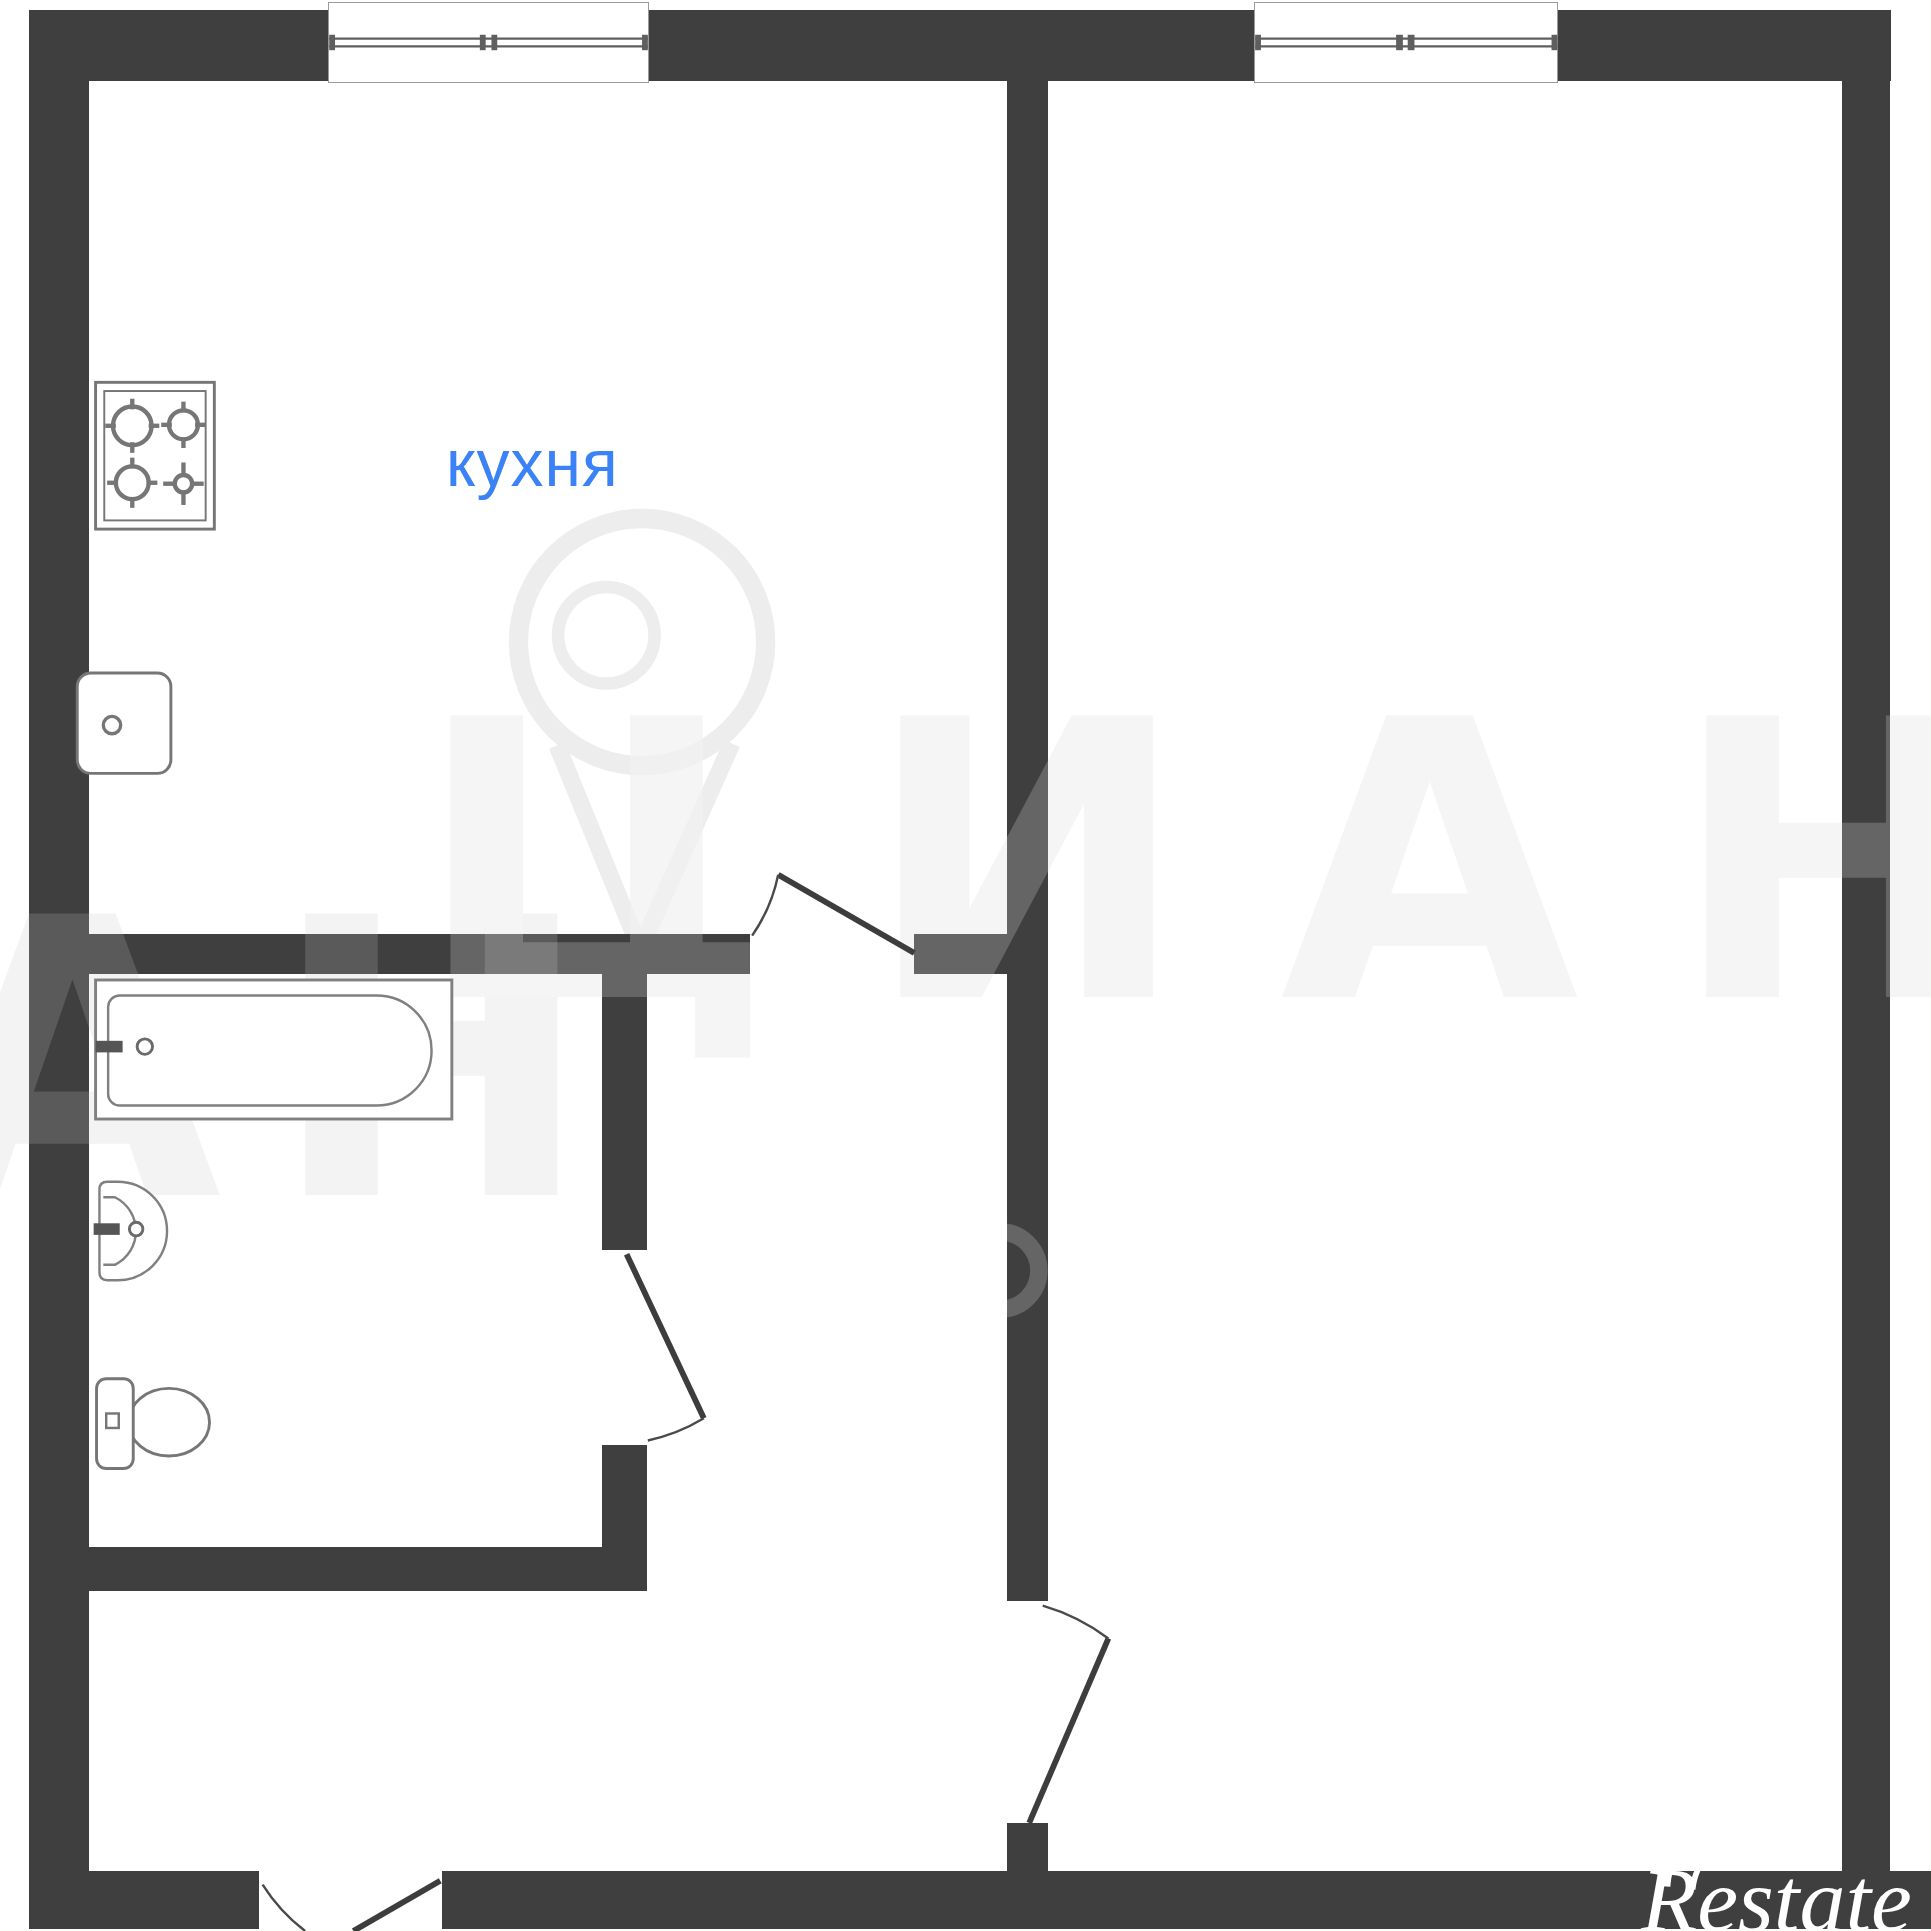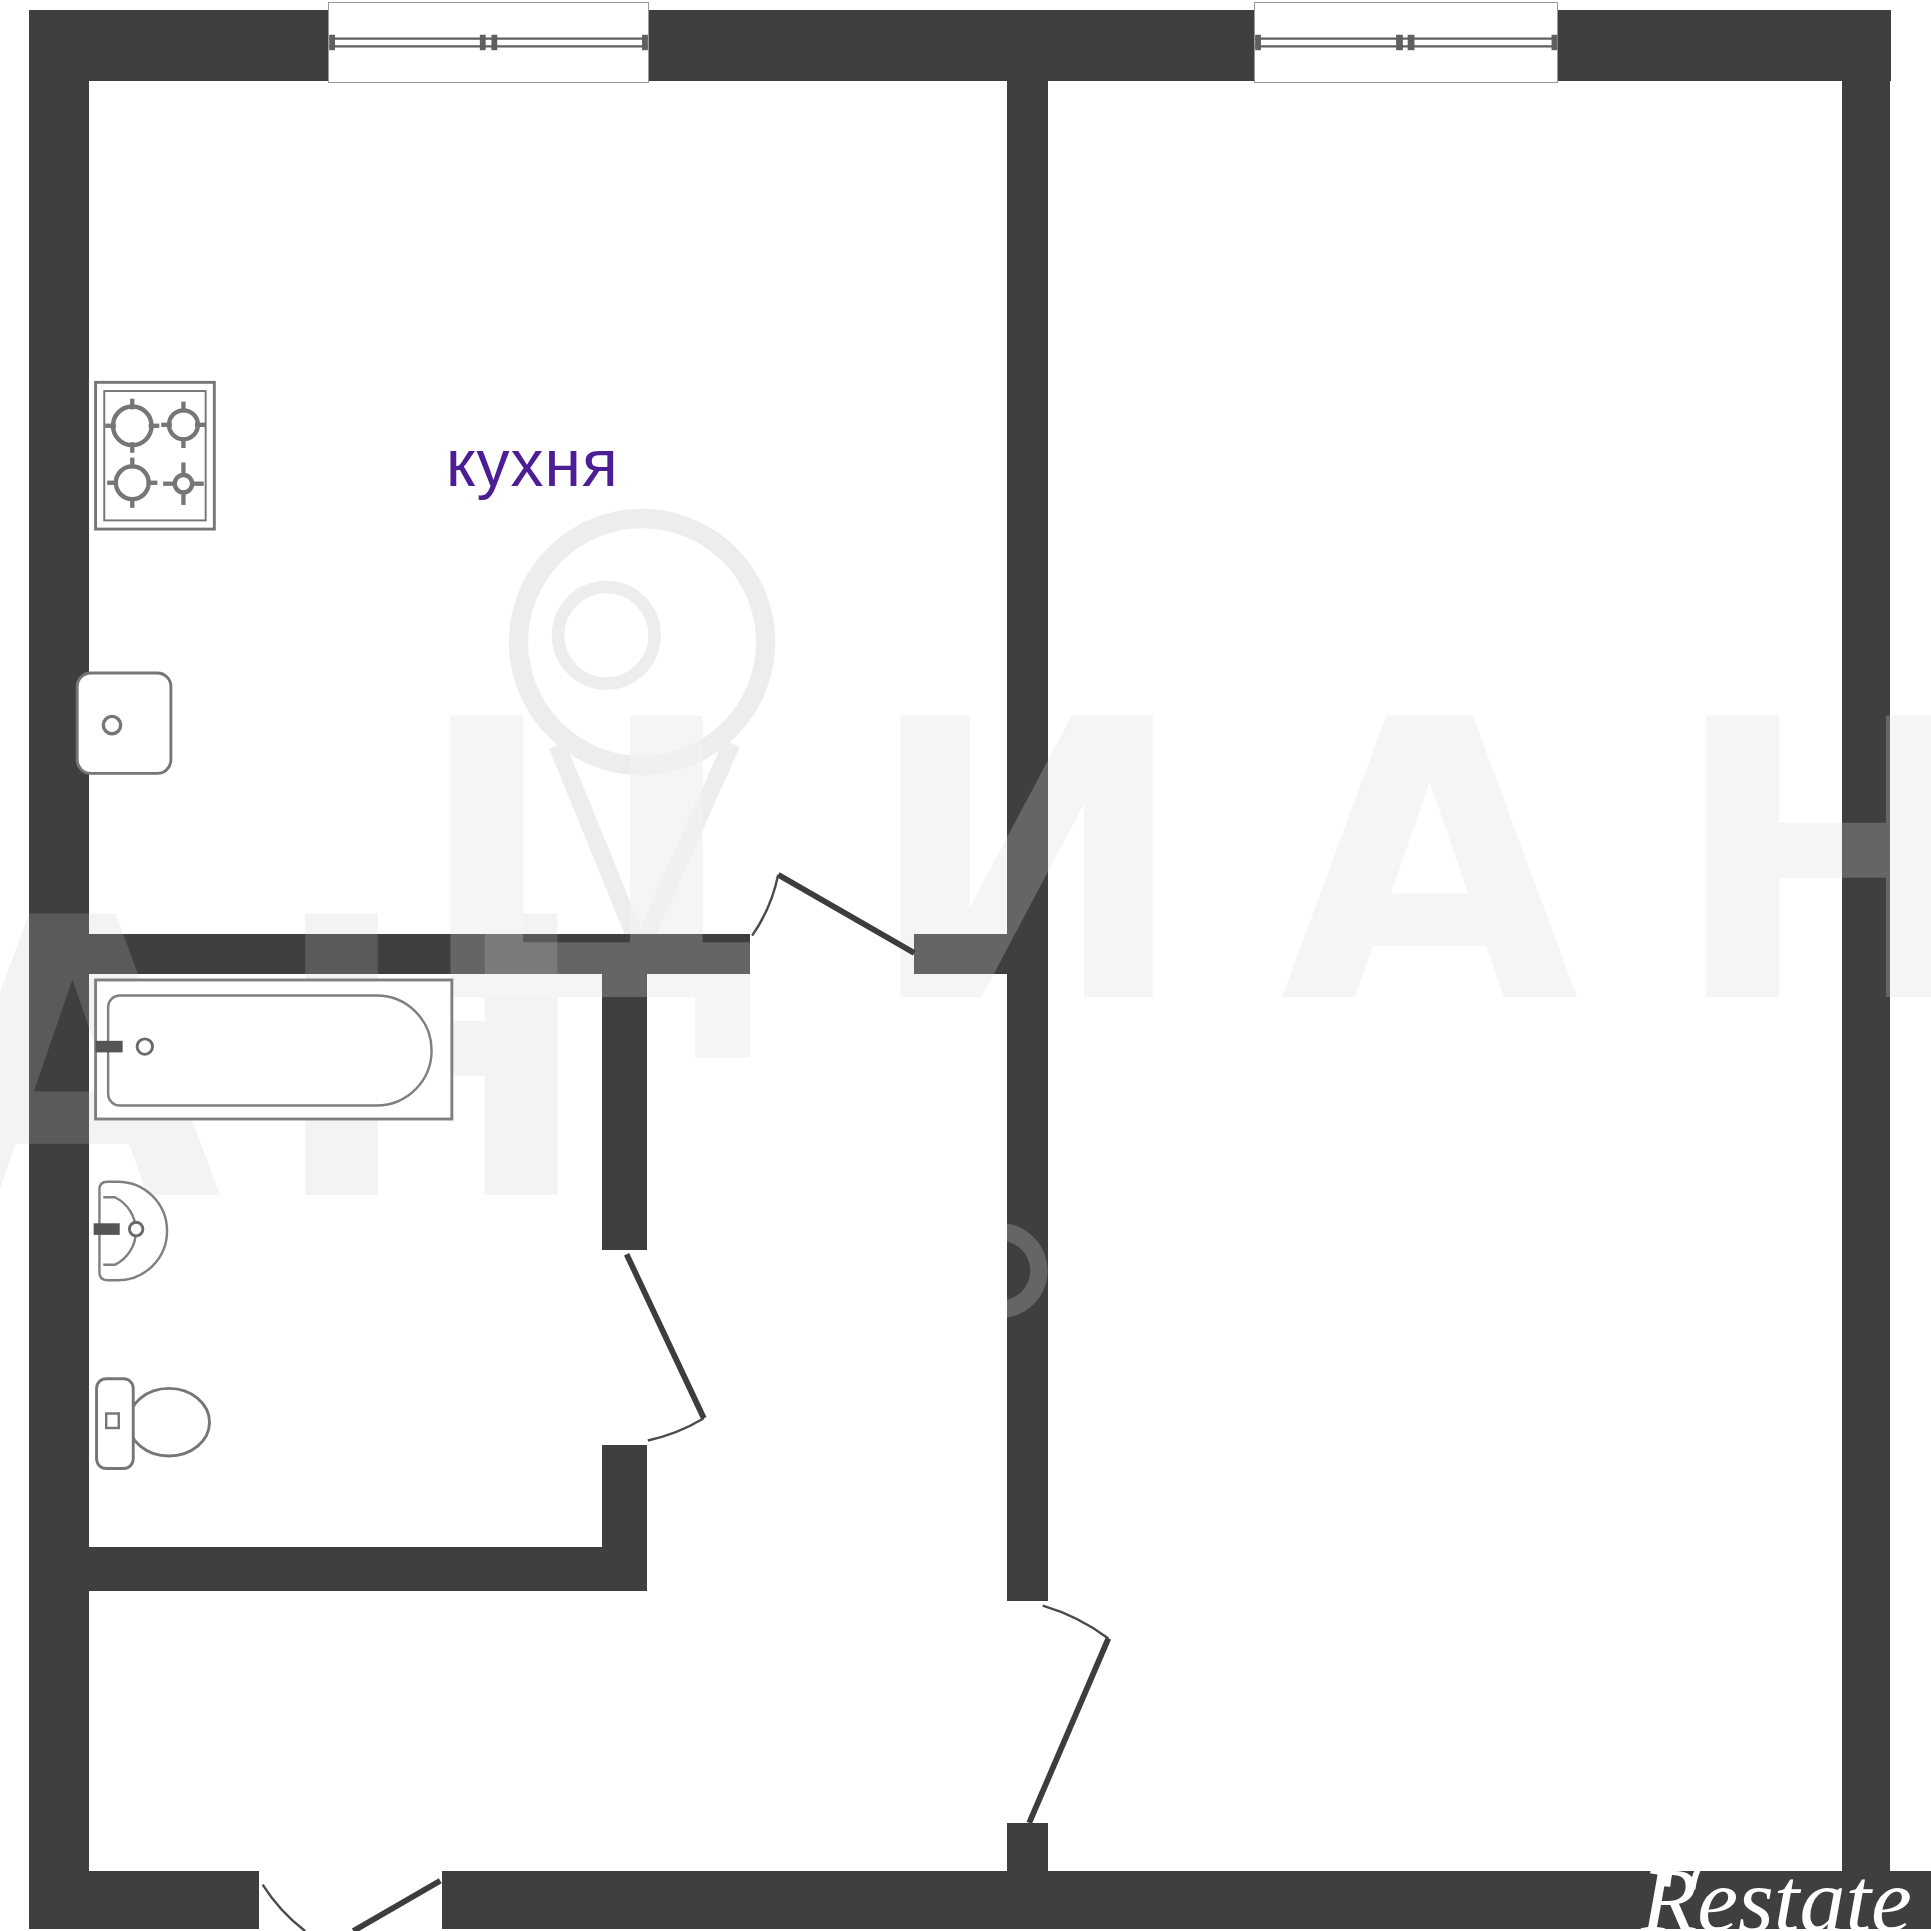--- a/index.html
+++ b/index.html
@@ -6,21 +6,21 @@
   #canvas{position:relative;width:1931px;height:1931px;background:#ffffff;overflow:hidden;
           font-family:"Liberation Sans", sans-serif;}
   .wall{position:absolute;background:#3f3f3f;}
   .window-box{position:absolute;background:#ffffff;border:1px solid #9a9a9a;box-sizing:border-box;}
   .wm-text{position:absolute;font-family:"DejaVu Sans", sans-serif;font-weight:700;line-height:1;
            white-space:nowrap;user-select:none;}
   .wm-under-1{left:415px;top:671px;font-size:386px;letter-spacing:92px;color:#f3f3f3;}
   .wm-over-1 {left:415px;top:671px;font-size:386px;letter-spacing:92px;color:rgba(255,255,255,0.20);}
   .wm-under-2{left:-77px;top:869px;font-size:386px;letter-spacing:48px;color:#f2f2f2;}
   .wm-over-2 {left:-77px;top:869px;font-size:386px;letter-spacing:48px;color:rgba(255,255,255,0.14);}
-  #room-label{position:absolute;left:446px;top:425px;font-size:66px;color:#4c1d95;
+  #room-label{position:absolute;left:446px;top:425px;font-size:66px;color:#3b82f6;
               font-family:"Liberation Sans", sans-serif;letter-spacing:1px;text-align:center;}
   #logo-text{position:absolute;left:1641px;top:1847px;font-size:92px;color:#ffffff;
              font-family:"Liberation Serif", serif;font-style:italic;font-weight:500;
              letter-spacing:0px;white-space:nowrap;}
   svg{position:absolute;left:0;top:0;}
 </style>
 </head>
 <body>
 
 <div id="canvas">

